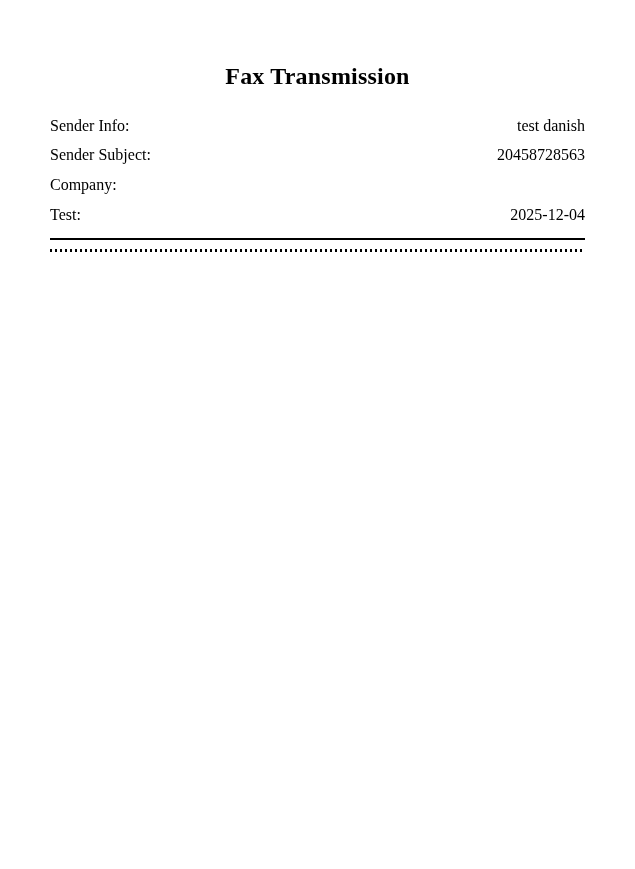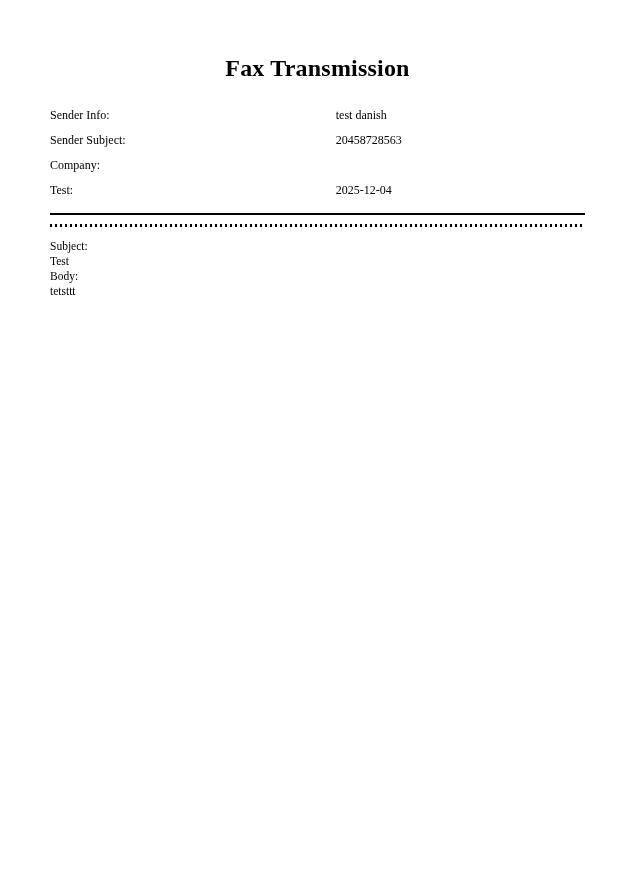--- a/index.html
+++ b/index.html
@@ -12,51 +12,52 @@
     height: 869px;
     font-family: "Liberation Serif", serif;
     color: #000000;
     position: relative;
     overflow: hidden;
   }
   .page {
     width: 635px;
     height: 869px;
     box-sizing: border-box;
-    padding: 8px 50px;
+    padding: 16px 50px;
     position: relative;
   }
   .doc-title {
     text-align: center;
     font-family: "Liberation Serif", serif;
     font-weight: bold;
     font-size: 24px;
     letter-spacing: 0.2px;
     margin: 0;
     padding-top: 46px;
     padding-bottom: 0;
     line-height: 1.2;
   }
   .meta-table {
     width: 100%;
     border-collapse: collapse;
     margin-top: 26px;
-    font-size: 12px;
+    font-size: 16px;
     font-family: "Liberation Serif", serif;
   }
   .meta-table td {
     padding: 0 0 12px 0;
     vertical-align: top;
     line-height: 1.1;
   }
   .meta-label {
     text-align: left;
     white-space: nowrap;
   }
   .meta-value {
+    text-align: right;
     white-space: nowrap;
   }
   .rule-solid {
     border: 0;
     border-top: 2.4px solid #000000;
     margin: 3px 0 0 0;
     height: 0;
   }
   .rule-dotted {
     margin: 9px 0 0 0;
@@ -98,20 +99,14 @@
       <tr>
         <td class="meta-label">Test:</td>
         <td class="meta-value">2025-12-04</td>
       </tr>
     </tbody>
   </table>
 
   <hr class="rule-solid">
   <div class="rule-dotted"></div>
 
-  <div class="body-block">
-    <div>Subject:</div>
-    <div>Test</div>
-    <div>Body:</div>
-    <div>tetsttt</div>
-  </div>
 
 </div>
 
 </body></html>

